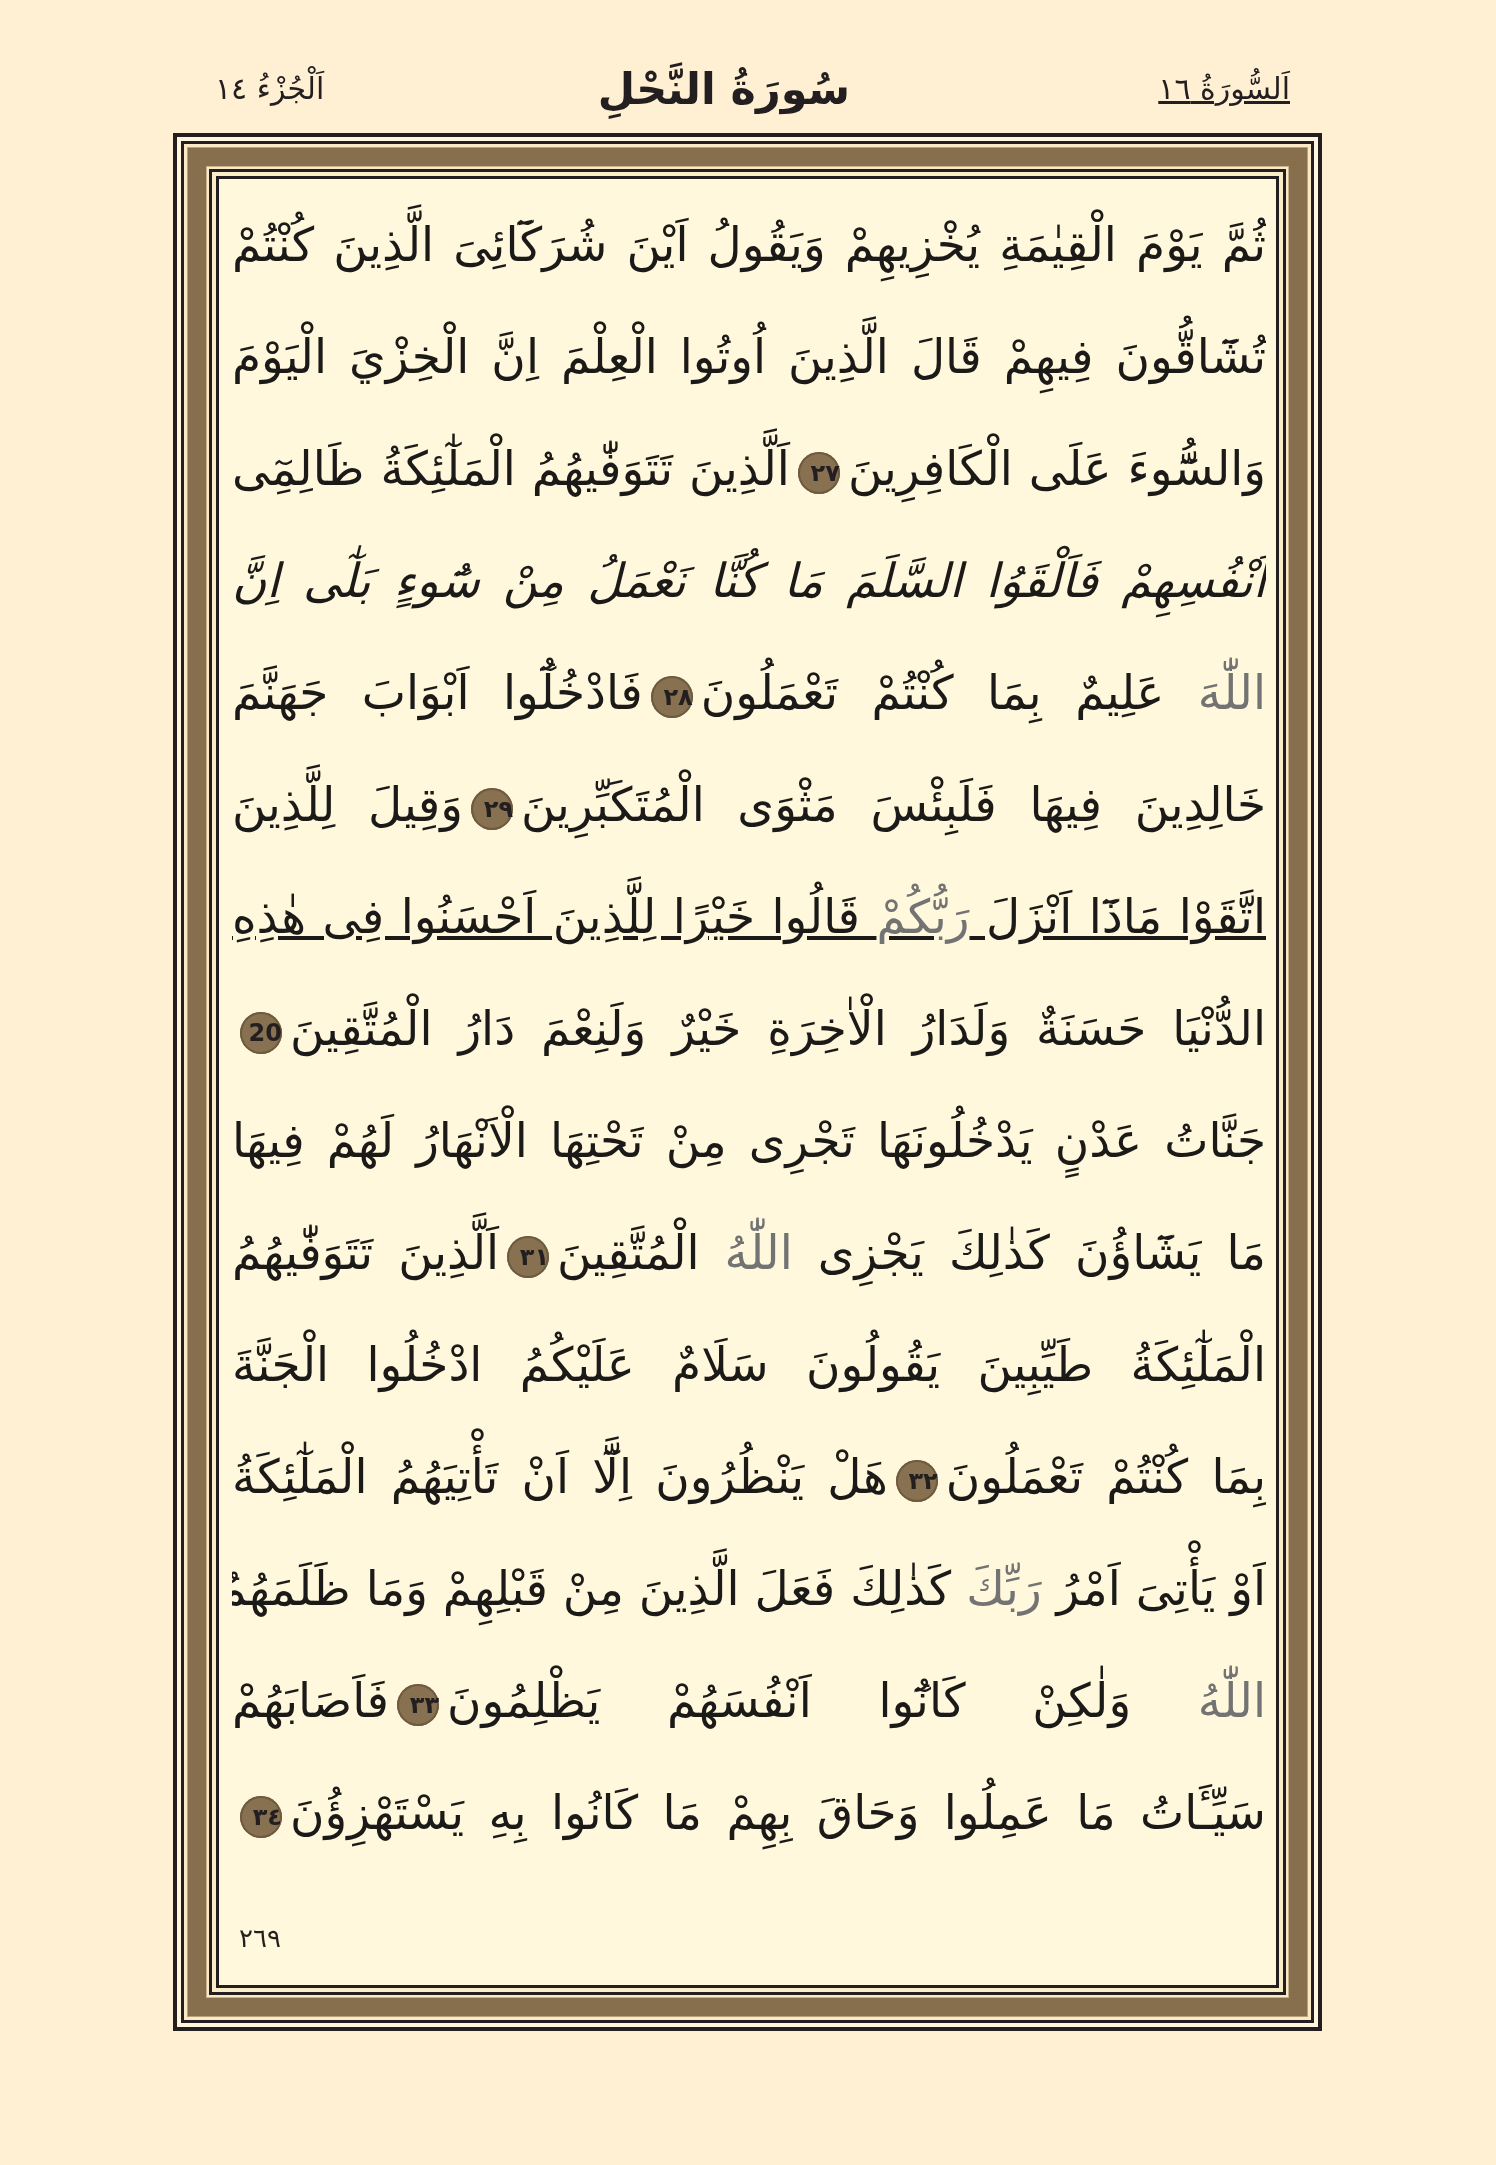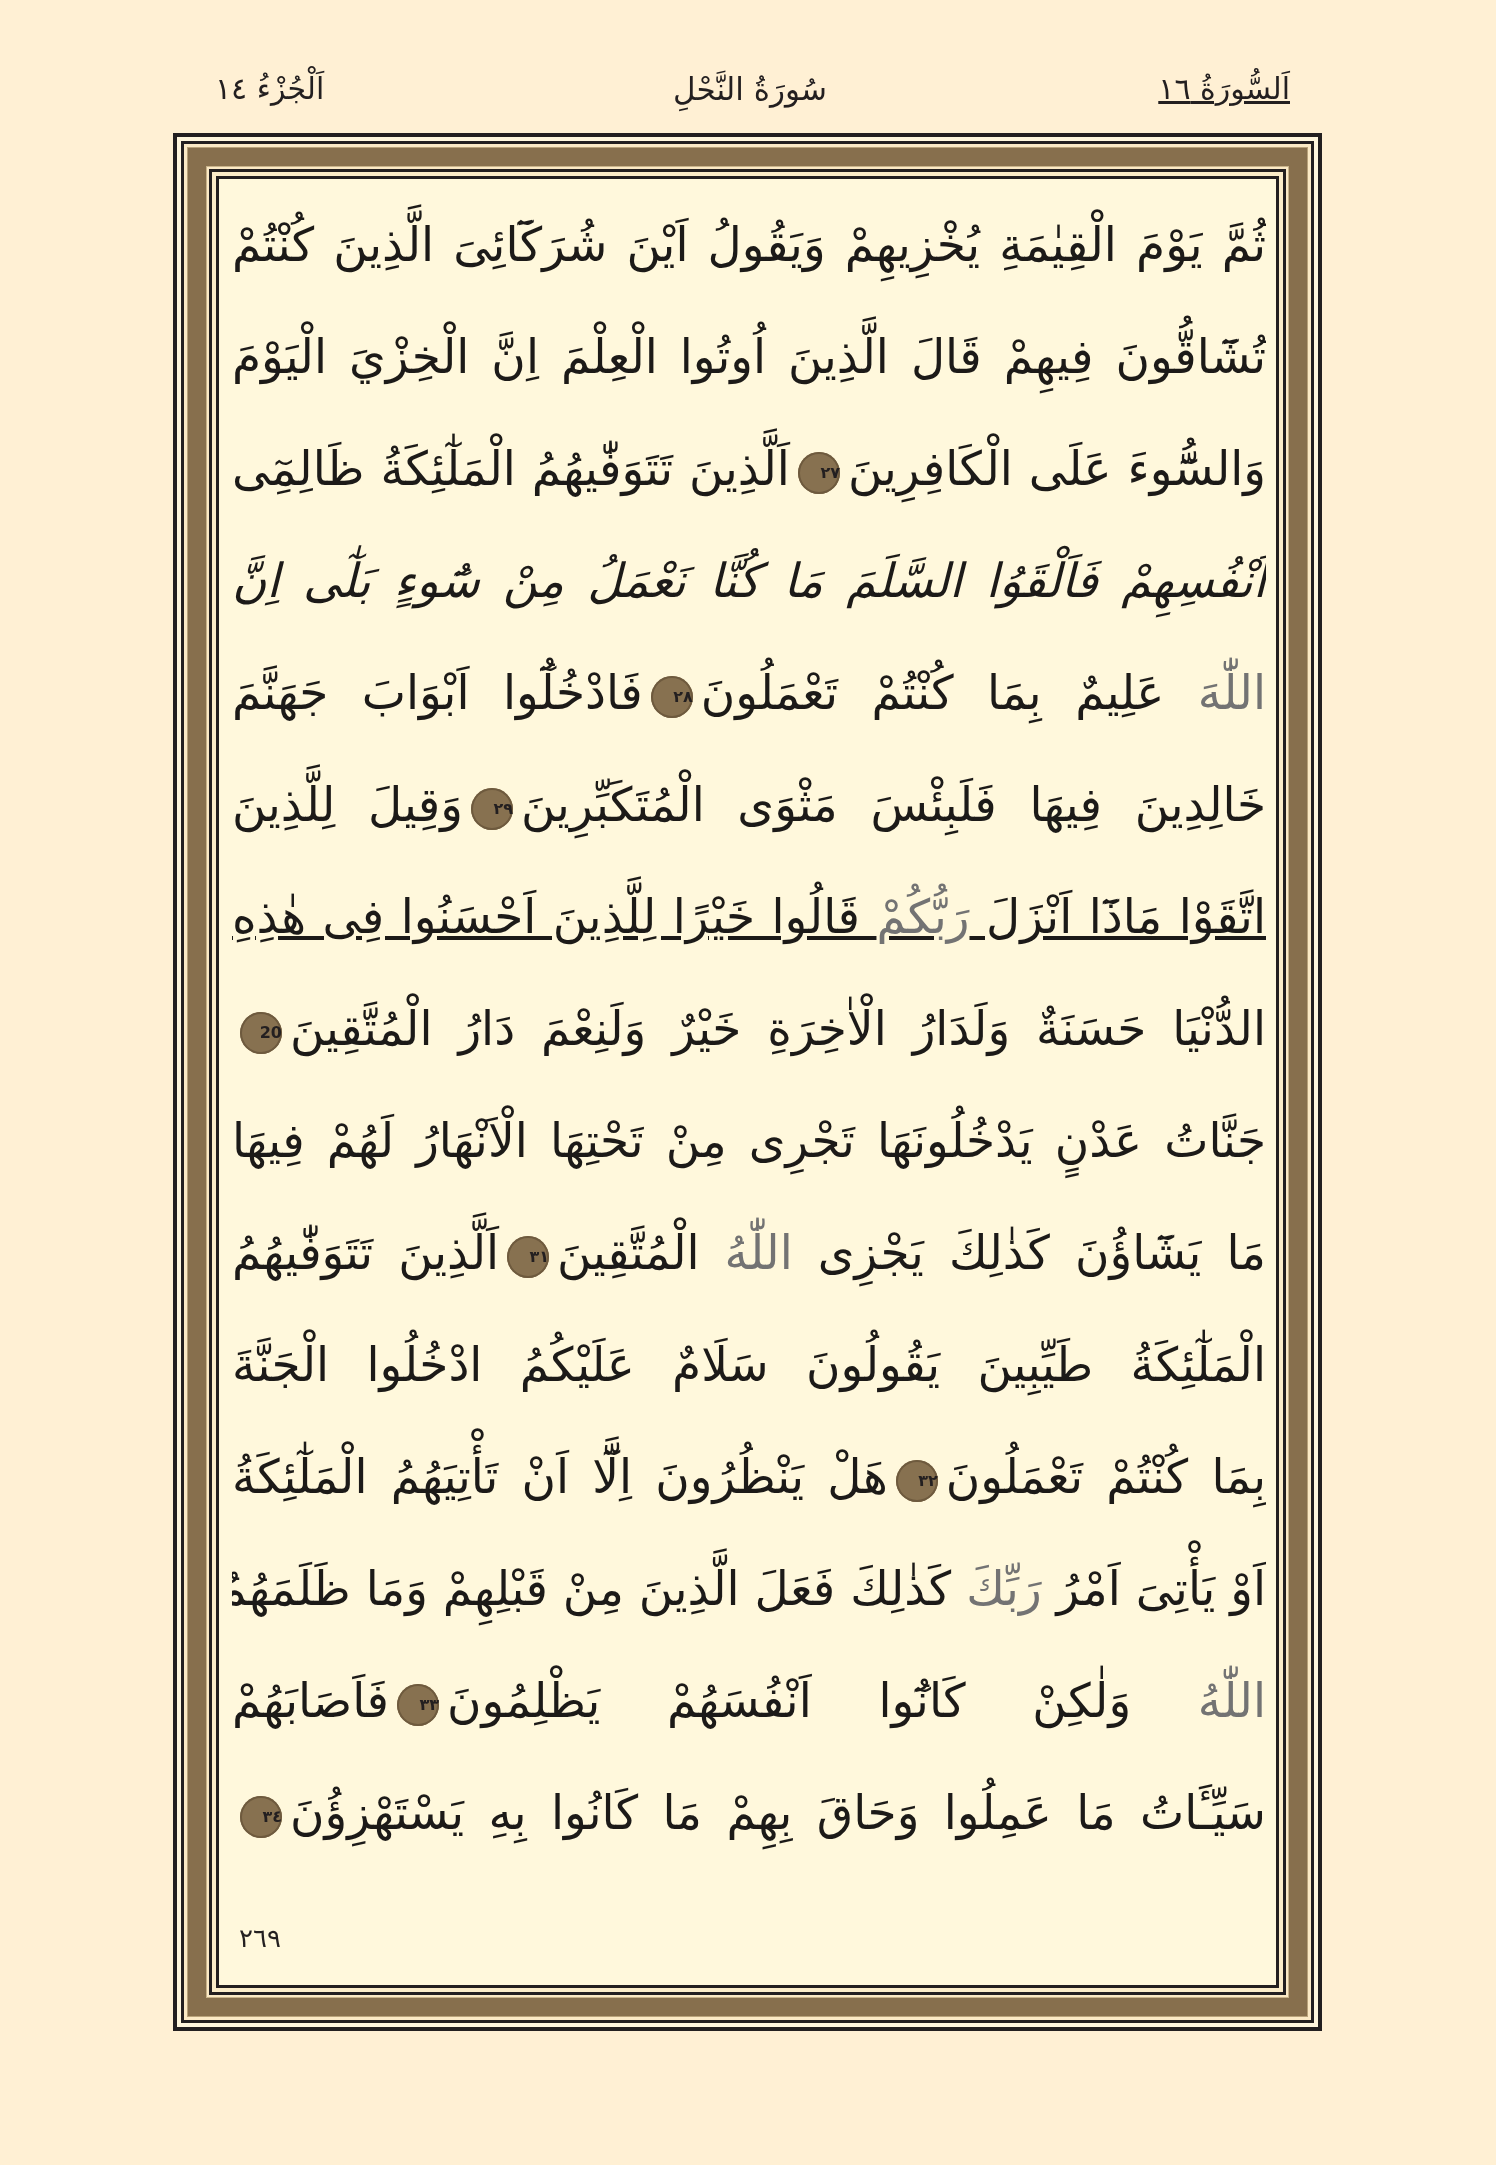--- a/index.html
+++ b/index.html
@@ -11,21 +11,21 @@
     font-family: "DejaVu Sans", sans-serif;
     color: #1a1a1a;
   }
   .header-item {
     position: absolute; top: 66px; height: 46px;
     font-family: "DejaVu Sans", sans-serif;
     font-size: 30px; line-height: 46px;
     color: #231f20; direction: rtl; white-space: nowrap;
   }
   #hdr-juz { left: 215px; }
-  #hdr-title { left: 650px; width: 200px; text-align: center; font-size: 31px; }
+  #hdr-title { left: 650px; width: 200px; text-align: center; font-size: 43px; font-weight: bold; }
   #hdr-surah { left: 1150px; width: 140px; text-align: right; text-decoration: underline; }
 
   
   .frame-outer {
     position: absolute; left: 173px; top: 133px; width: 1149px; height: 1898px;
     border: 4px solid #231f20; box-sizing: border-box;
     background: #fff6dd;
   }
   .frame-line2 {
     position: absolute; left: 181px; top: 141px; width: 1133px; height: 1882px;
@@ -62,21 +62,21 @@
     text-align: justify; text-align-last: justify;
     white-space: nowrap; overflow: hidden;
     color: #1c1a18;
     letter-spacing: 0px;
   }
   .red { color: #737373; }
   .marker {
     display: inline-block; width: 42px; height: 42px; border-radius: 50%;
     background: #877150;
     box-shadow: 0 0 0 2px #6e5a3e inset;
-    color: #231f20; font-size: 16px; line-height: 42px; text-align: center;
+    color: #231f20; font-size: 24px; line-height: 42px; text-align: center;
     vertical-align: middle; margin: 0 8px; letter-spacing: 0;
     font-weight: bold;
   }
   .page-number {
     position: absolute; left: 230px; top: 1920px; width: 60px;
     font-size: 26px; line-height: 36px; color: #231f20; direction: rtl;
     text-align: center;
   }
 </style>
 </head>

